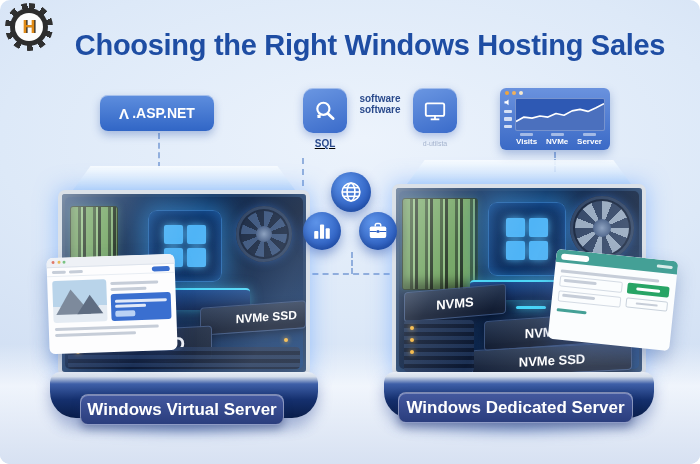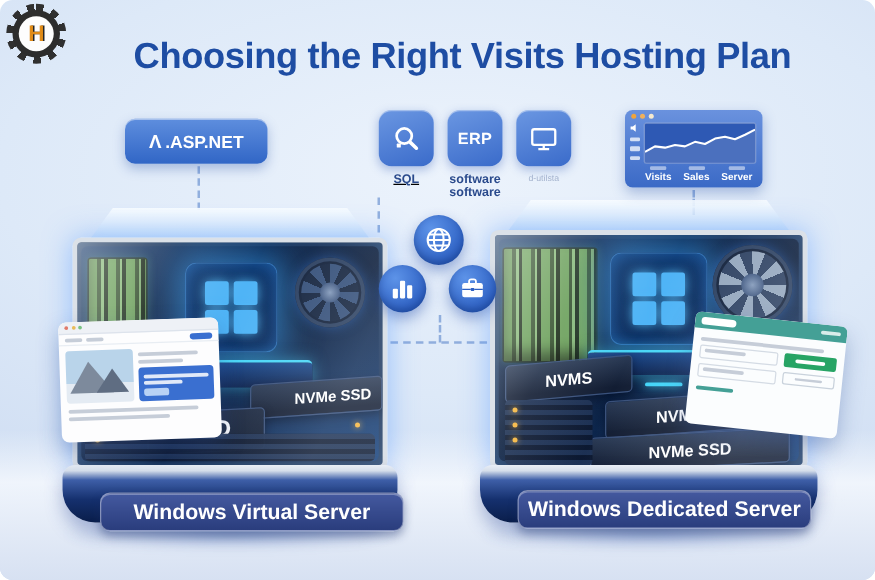--- a/index.html
+++ b/index.html
@@ -182,21 +182,21 @@
   <div class="floor"></div>
   <div class="streak" style="left:30px; bottom:70px; width:180px;"></div>
   <div class="streak" style="right:20px; bottom:62px; width:200px;"></div>
 
   <div class="logo">
     <div class="logo-badge">
       <div class="logo-badge-inner">H</div>
     </div>
   </div>
 
-  <div class="title">Choosing the Right Visits Hosting Plan</div>
+  <div class="title">Choosing the Right Windows Hosting Sales</div>
 
   <div class="dash-v" style="left:158px; top:133px; height:35px;"></div>
   <div class="dash-v" style="left:302px; top:158px; height:50px;"></div>
   <div class="dash-v" style="left:554px; top:152px; height:20px;"></div>
   <div class="dash-v" style="left:351px; top:252px; height:22px;"></div>
   <div class="dash-h" style="left:292px; top:273px; width:118px;"></div>
 
   <div class="aspnet-badge">
     <span class="aspnet-mark">Λ</span>
     <span>.ASP.NET</span>
@@ -208,23 +208,20 @@
       <svg width="26" height="26" viewBox="0 0 24 24" fill="none" stroke="#fff">
         <circle cx="10.5" cy="10" r="5.6" stroke-width="2"></circle>
         <path d="M14.8 14.5 L19.5 19" stroke-width="2.6" stroke-linecap="round"></path>
         <rect x="5" y="15.5" width="3" height="3" rx="0.5" fill="#fff" stroke="none"></rect>
       </svg>
     </div>
     <div class="tech-label">SQL</div>
   </div>
 
   <div class="tech" style="left:354px;">
-    <div class="tech-icon">
-      <span class="erp-text">ERP</span>
-    </div>
     <div class="tech-label">software software</div>
   </div>
 
   <div class="tech" style="left:409px;">
     <div class="tech-icon">
       <svg width="26" height="26" viewBox="0 0 24 24" fill="none" stroke="#fff" stroke-width="1.7">
         <rect x="3.5" y="5" width="17" height="11.5" rx="1.5"></rect>
         <path d="M12 16.5 v3"></path>
         <path d="M8 19.7 h8"></path>
       </svg>
@@ -254,21 +251,21 @@
         </svg>
       </div>
     </div>
     <div class="aw-stats">
       <div class="aw-stat">
         <div class="aw-mini"></div>
         <div class="aw-stat-label">Visits</div>
       </div>
       <div class="aw-stat">
         <div class="aw-mini"></div>
-        <div class="aw-stat-label">Sales</div>
+        <div class="aw-stat-label">NVMe</div>
       </div>
       <div class="aw-stat">
         <div class="aw-mini"></div>
         <div class="aw-stat-label">Server</div>
       </div>
     </div>
   </div>
 
   <div class="circle-icon" style="left:331px; top:172px; width:40px; height:40px;">
     <svg width="26" height="26" viewBox="0 0 24 24" fill="none" stroke="#fff" stroke-width="1.5">
@@ -410,16 +407,16 @@
             </div>
           <div class="fm-white">
               <div class="ln"></div>
             </div>
         </div>
       </div>
       <div class="fm-link"></div>
     </div>
   </div>
 
-  <div class="caption" style="left:80px; top:394px; width:243px;">Windows Virtual Server</div>
-  <div class="caption" style="left:414px; top:392px; width:235px;">Windows Dedicated Server</div>
+  <div class="caption" style="left:80px; top:394px; width:204px;">Windows Virtual Server</div>
+  <div class="caption" style="left:398px; top:392px; width:235px;">Windows Dedicated Server</div>
 
 </div>
 
 </body></html>

